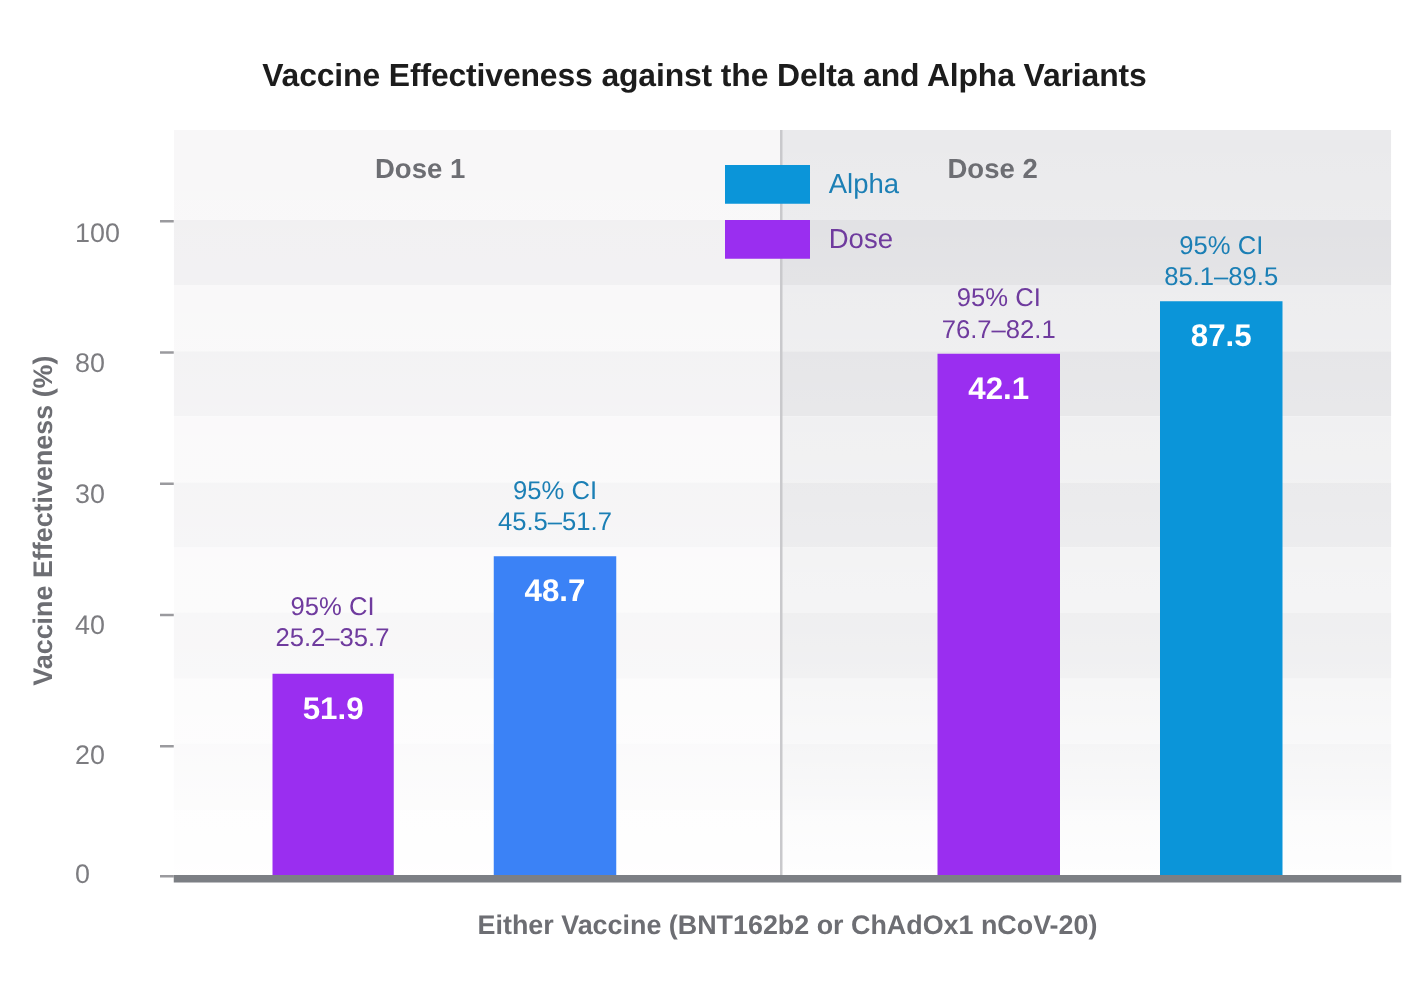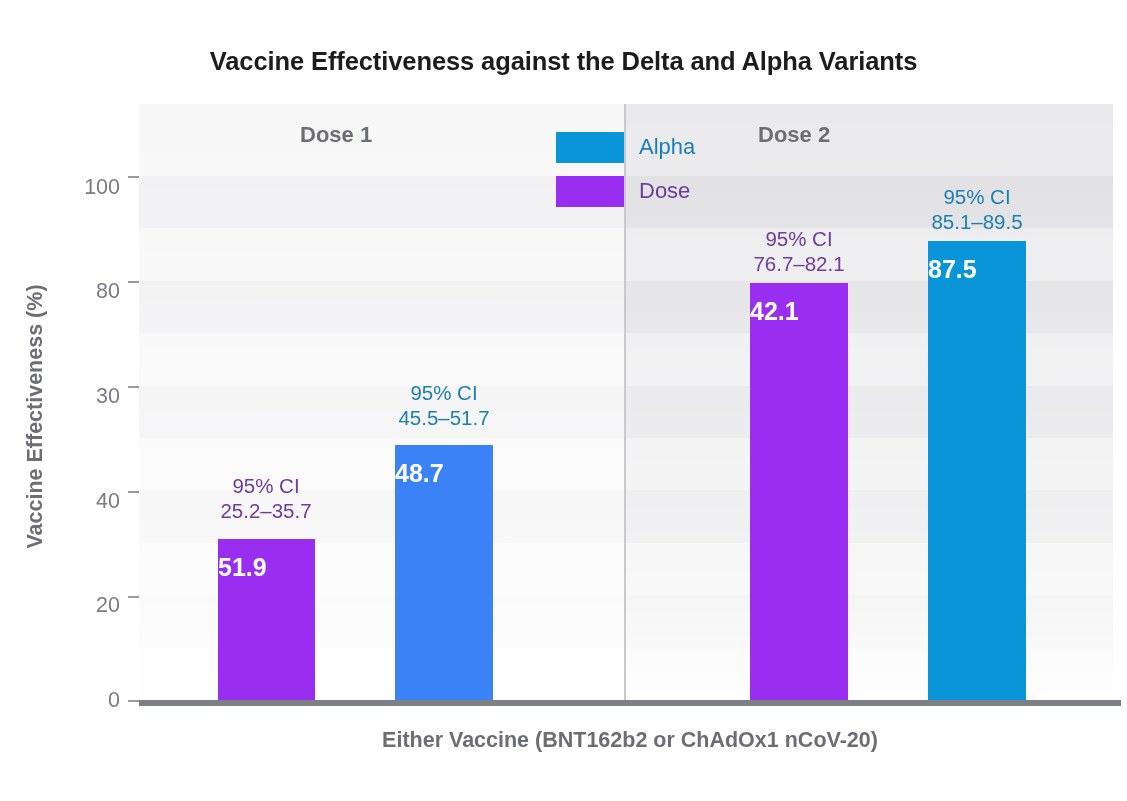--- a/index.html
+++ b/index.html
@@ -93,21 +93,20 @@
   .tick-mark {
     position: absolute;
     width: 11px;
     height: 1.6px;
     background: #9a9a9e;
     left: 128px;
   }
   .tick-label {
     position: absolute;
     width: 60px;
-    text-align: right;
     left: 60px;
     font-size: 21.5px;
     color: #7c7c80;
     transform: translateY(-50%);
   }
 
   .axis-y-title {
     position: absolute;
     left: -245px;
     top: 404px;
@@ -132,21 +131,21 @@
   
   .bar {
     position: absolute;
     bottom: 0;
   }
   .bar-value {
     position: absolute;
     left: 0;
     width: 100%;
     top: 14px;
-    text-align: left;
+    text-align: center;
     font-size: 25px;
     font-weight: bold;
     color: #ffffff;
   }
   .bar-ci {
     position: absolute;
     width: 180px;
     text-align: center;
     font-size: 20.5px;
     line-height: 1.22;
@@ -161,21 +160,21 @@
     top: 122px;
     width: 200px;
     font-size: 22px;
     font-weight: bold;
     color: #6d6e73;
   }
 
   
   .legend {
     position: absolute;
-    left: 556px;
+    left: 580px;
     top: 128px;
   }
   .legend-row {
     display: flex;
     align-items: center;
     height: 38px;
     margin-bottom: 6px;
   }
   .legend-swatch {
     width: 68px;

